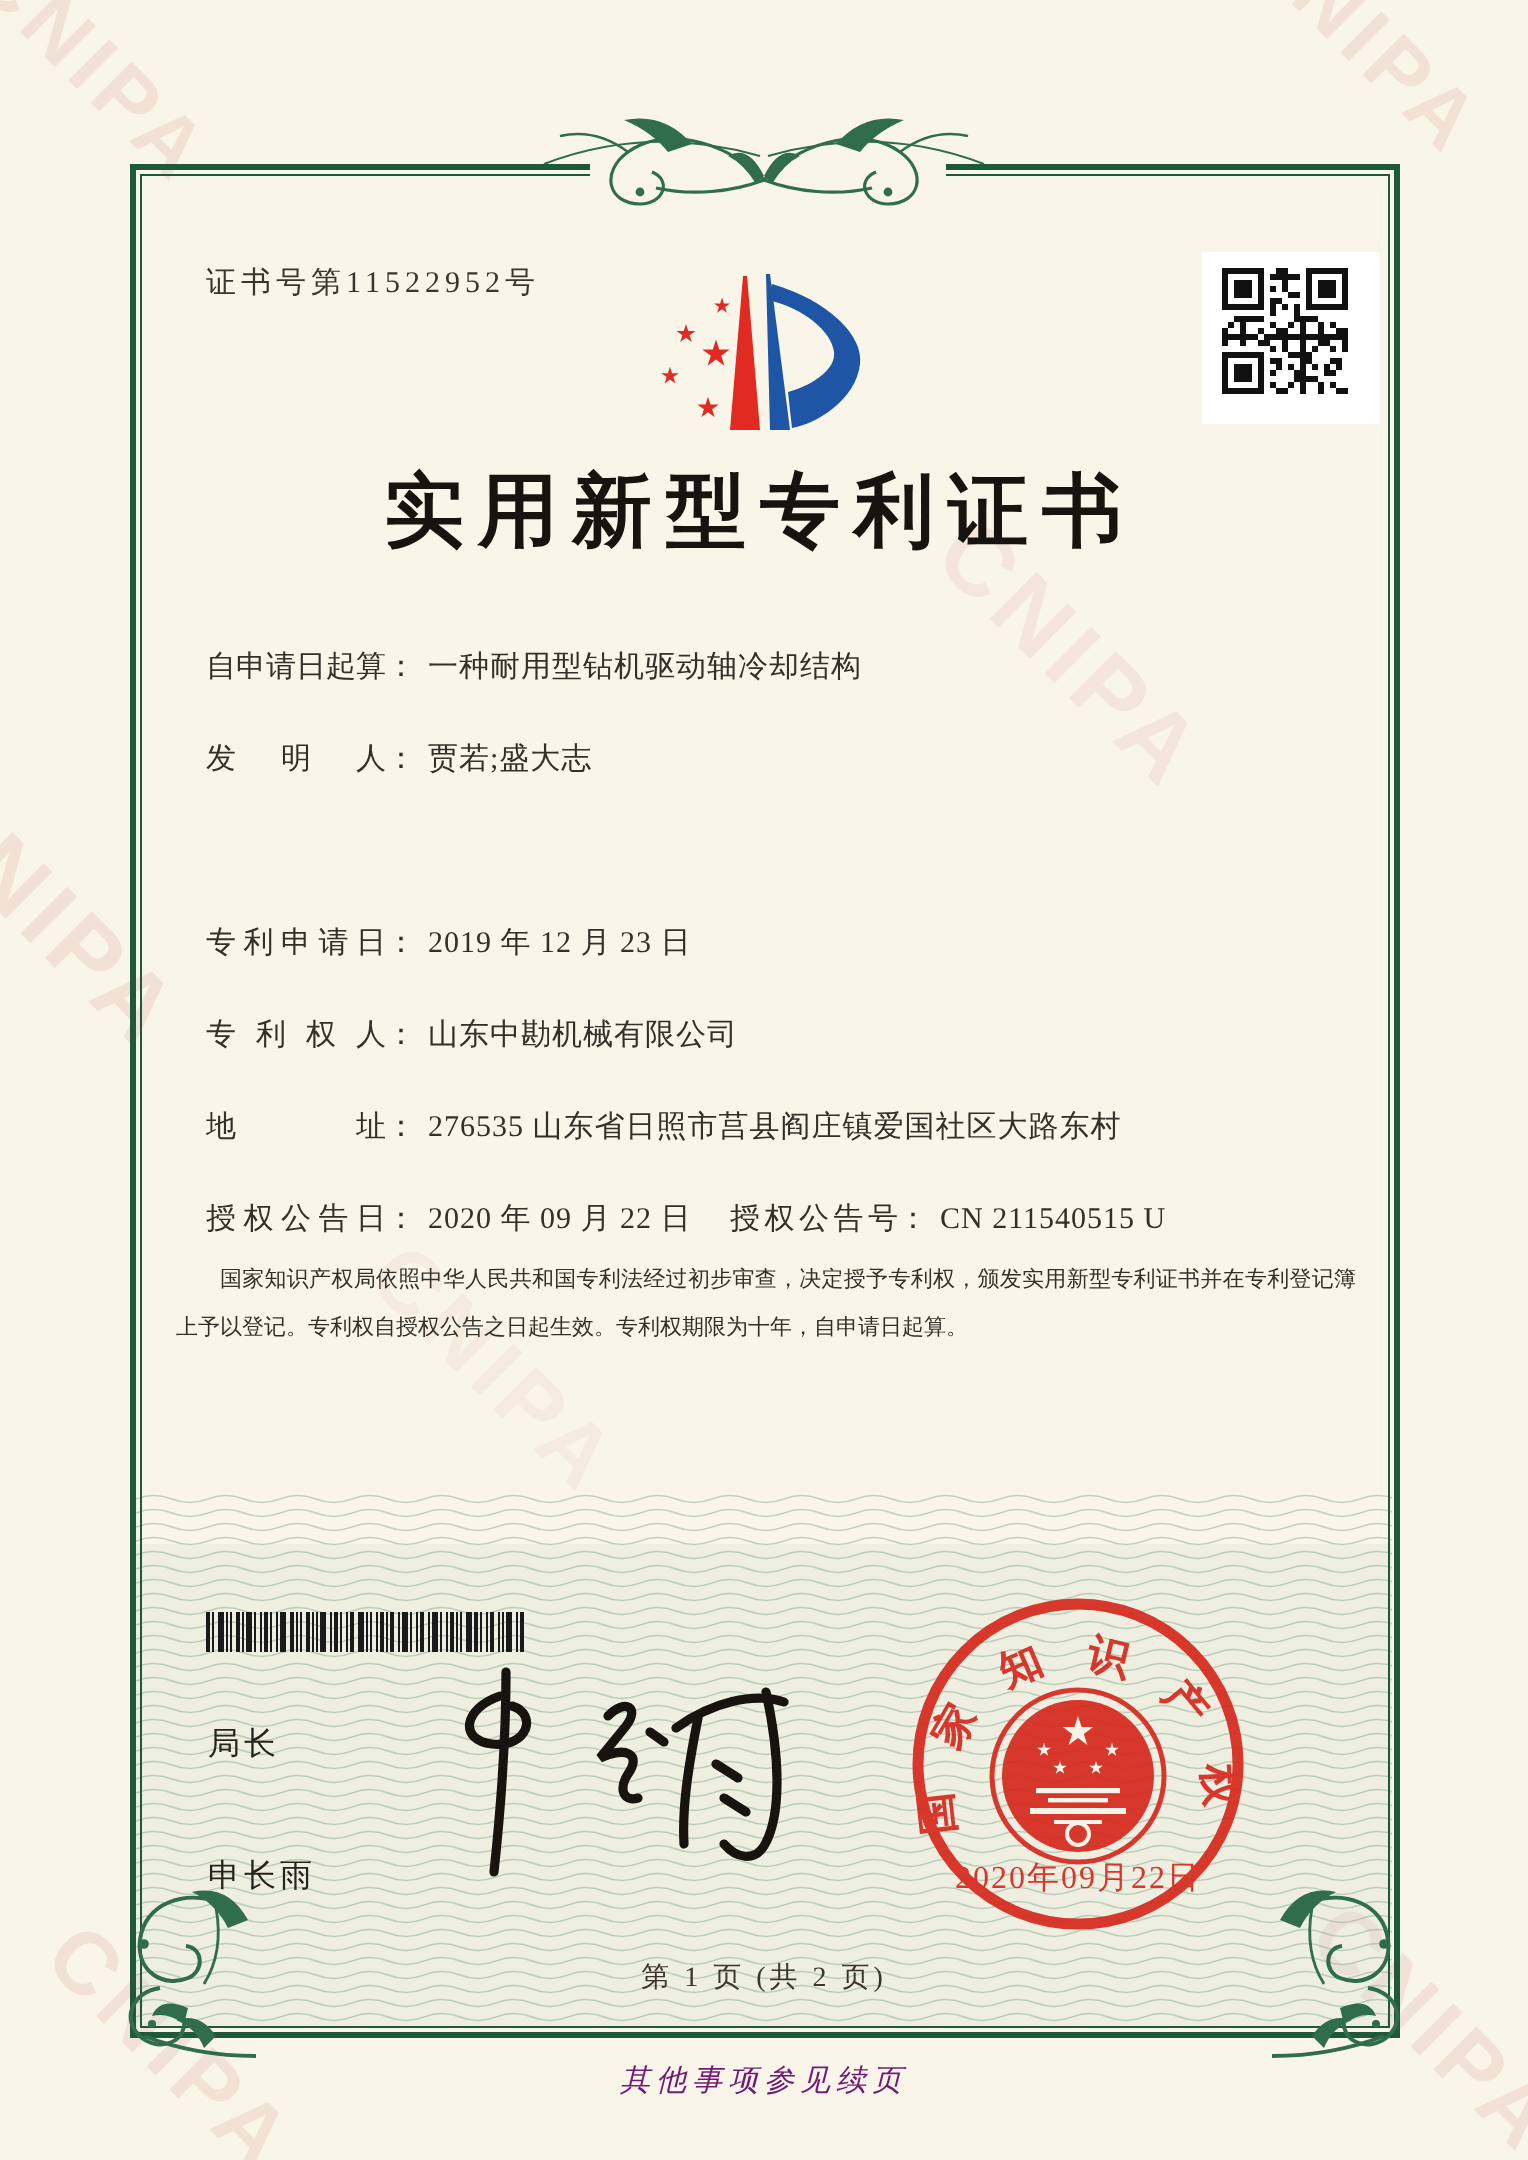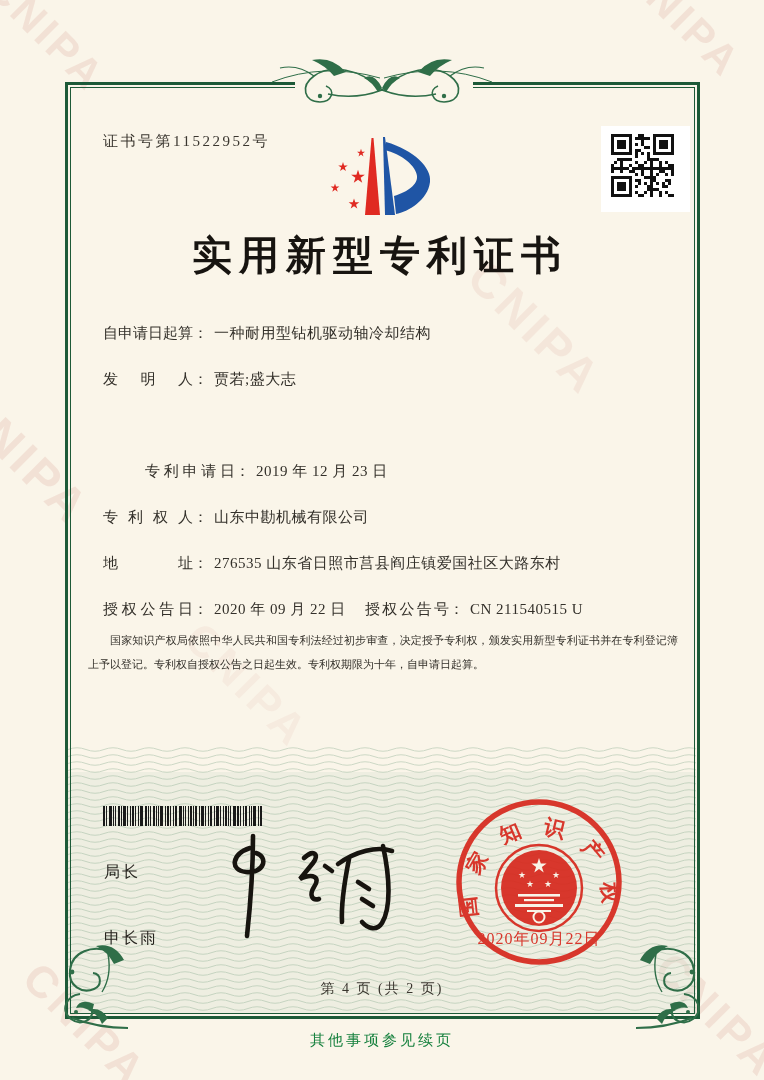--- a/index.html
+++ b/index.html
@@ -28,21 +28,21 @@
   .f-colon{margin-right:6px;}
   .f-value{letter-spacing:.5px;}
   .frow .col2{position:absolute;left:262px;top:0;}
   .body-text{position:absolute;left:88px;top:628px;width:590px;font-size:11px;
              line-height:24px;color:#33302a;text-align:justify;}
   .body-text p{margin:0;text-indent:2em;}
   .officer{position:absolute;left:104px;font-size:16px;color:#26231e;letter-spacing:2px;}
   .page-info{position:absolute;left:0;top:980px;width:764px;text-align:center;
              font-size:14px;letter-spacing:2px;color:#3a362f;}
   .cont-note{position:absolute;left:0;top:1031px;width:764px;text-align:center;
-             font-size:15px;letter-spacing:3px;color:#15803d;}
+             font-size:15px;letter-spacing:3px;color:#701a75;font-style:italic;}
   .qr-box{position:absolute;left:601px;top:126px;width:89px;height:86px;background:#ffffff;}
   svg{display:block;}
 </style>
 </head>
 <body>
 
 <div class="page">
 
   <span class="wm" style="left:-28px;top:8px;font-size:42px;">CNIPA</span>
   <span class="wm" style="left:608px;top:-6px;font-size:42px;">CNIPA</span>
@@ -273,21 +273,21 @@
   </div>
 
   <div class="title">实用新型专利证书</div>
 
   <div class="frow" style="top:324px;">
     <span class="f-label">自申请日起算</span><span class="f-colon">：</span><span class="f-value">一种耐用型钻机驱动轴冷却结构</span>
   </div>
   <div class="frow" style="top:370px;">
     <span class="f-label">发明人</span><span class="f-colon">：</span><span class="f-value">贾若;盛大志</span>
   </div>
-  <div class="frow" style="top:462px;margin-left:42px;">
+  <div class="frow" style="top:462px;">
     <span class="f-label">专利申请日</span><span class="f-colon">：</span><span class="f-value">2019 年 12 月 23 日</span>
   </div>
   <div class="frow" style="top:508px;">
     <span class="f-label">专利权人</span><span class="f-colon">：</span><span class="f-value">山东中勘机械有限公司</span>
   </div>
   <div class="frow" style="top:554px;">
     <span class="f-label">地址</span><span class="f-colon">：</span><span class="f-value">276535 山东省日照市莒县阎庄镇爱国社区大路东村</span>
   </div>
   <div class="frow" style="top:600px;">
     <span class="f-label">授权公告日</span><span class="f-colon">：</span><span class="f-value">2020 年 09 月 22 日</span>
@@ -397,16 +397,16 @@
           <rect x="-15" y="11" width="30" height="2.2"></rect>
           <rect x="-24" y="16" width="48" height="3"></rect>
           <rect x="-12" y="22" width="24" height="2"></rect>
           <circle cx="0" cy="29" r="5.5" fill="none" stroke="#faf5e9" stroke-width="2"></circle>
         </g>
       </g>
       <text x="0" y="62" text-anchor="middle" font-size="16" fill="#d7281d" letter-spacing="1" font-family="'Liberation Serif','DejaVu Serif',serif">2020年09月22日</text>
     </g>
   </svg>
 
-  <div class="page-info">第 4 页 (共 2 页)</div>
+  <div class="page-info">第 1 页 (共 2 页)</div>
   <div class="cont-note">其他事项参见续页</div>
 
 </div>
 
 </body></html>

